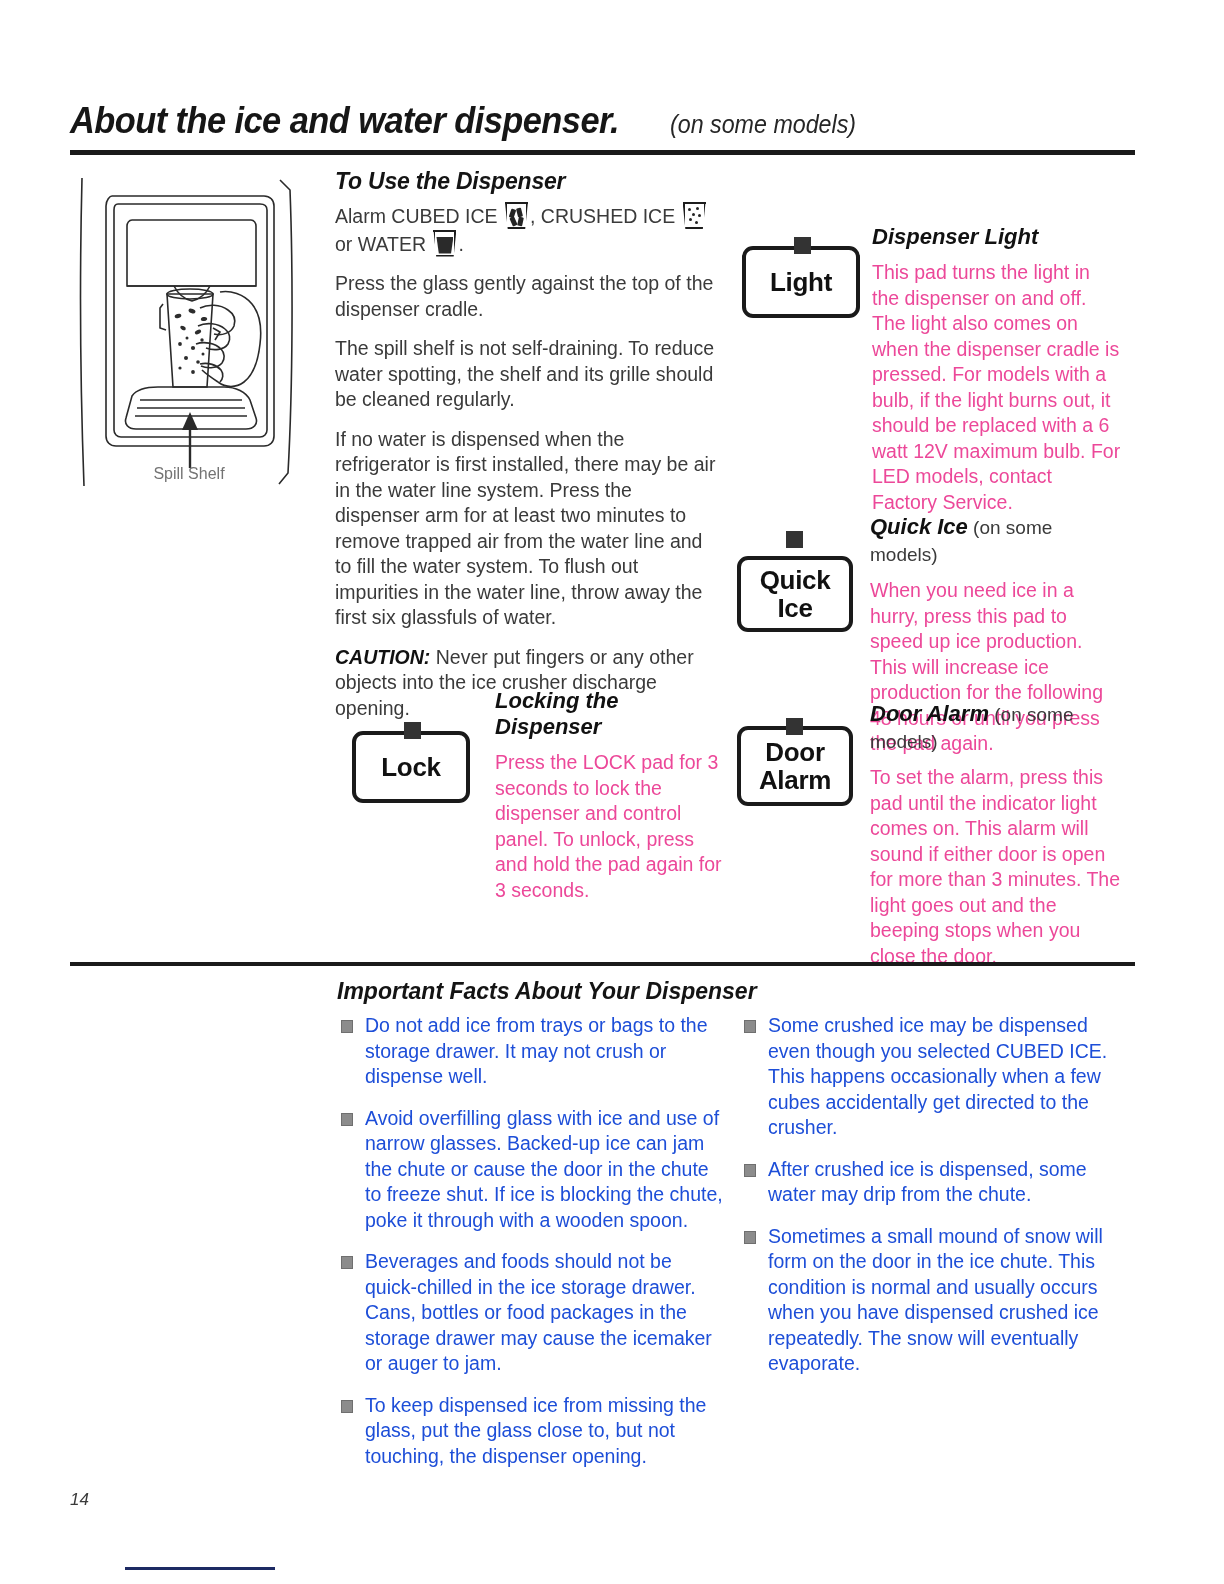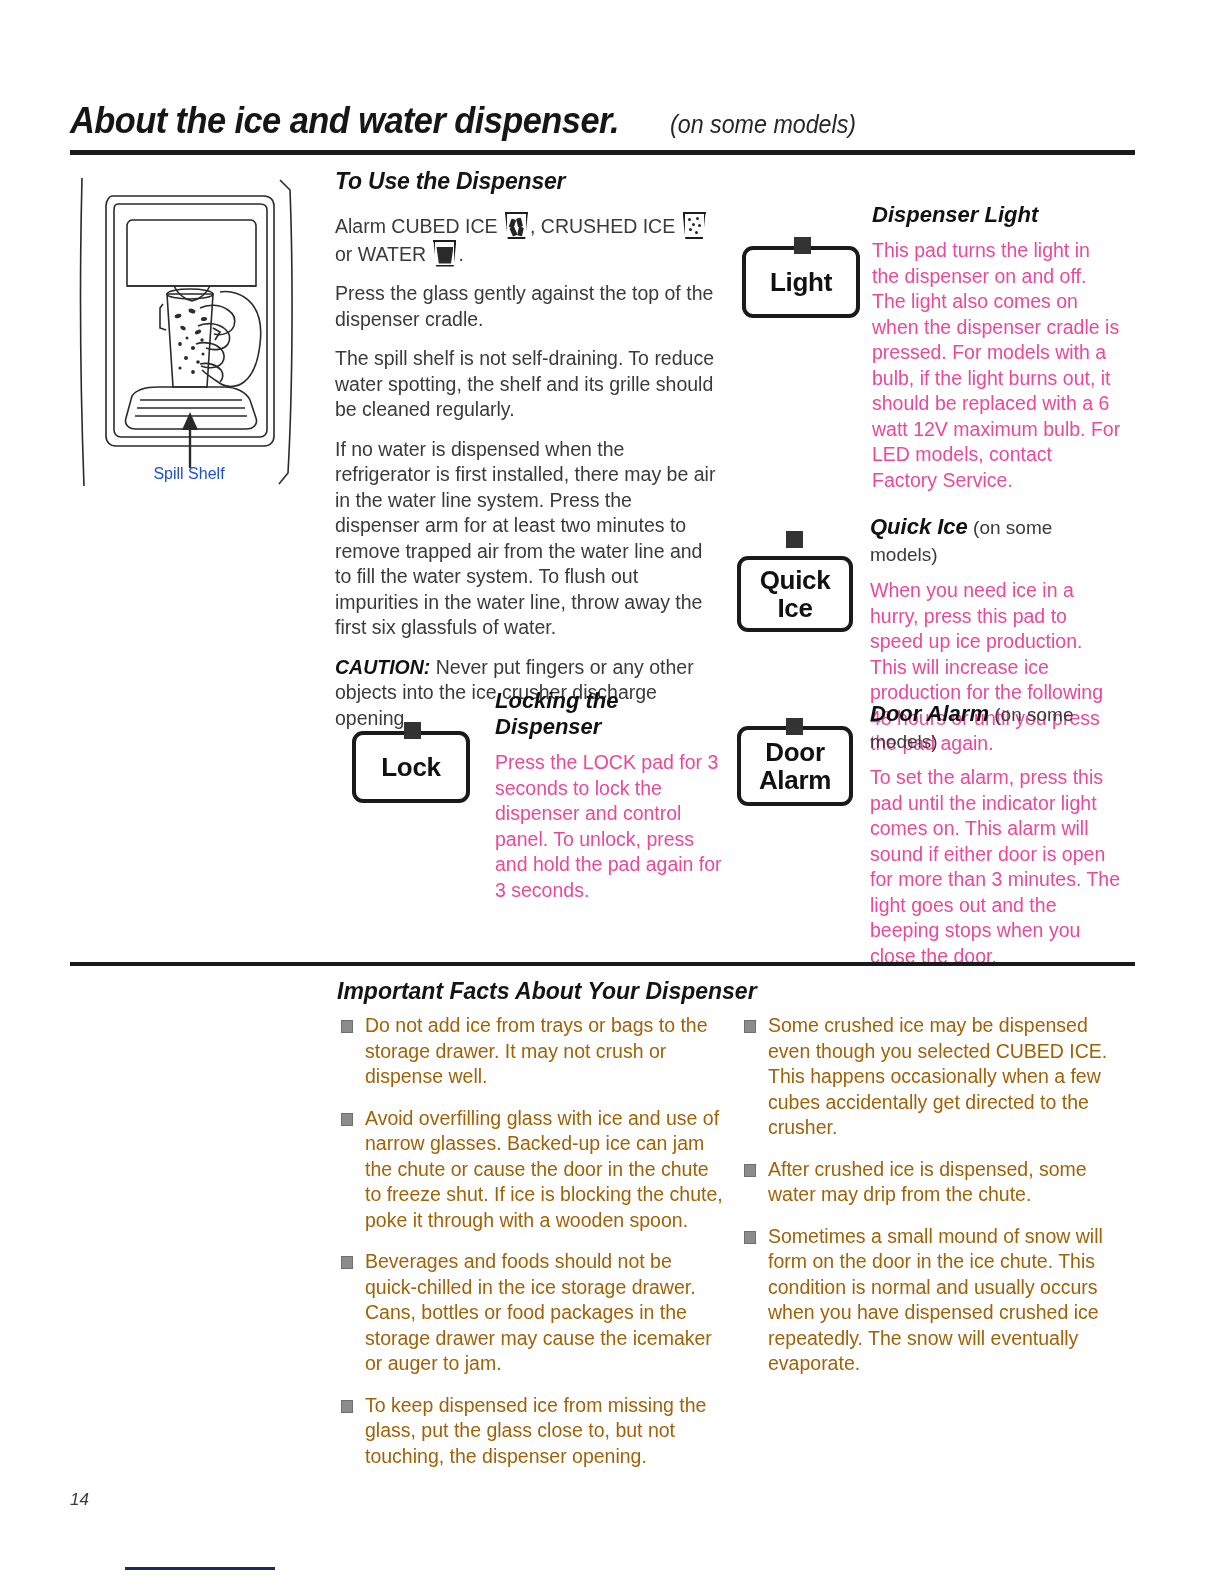--- a/index.html
+++ b/index.html
@@ -72,21 +72,21 @@
     height: 330px;
   }
   .illus svg { display: block; }
   .illus-caption {
     position: absolute;
     left: 74px;
     top: 465px;
     width: 230px;
     text-align: center;
     font-size: 16px;
-    color: #1d4ed8;
+    color: #737373;
   }
 
   
   .h-sec {
     font-size: 23px;
     font-weight: bold;
     font-style: italic;
     color: #141414;
     letter-spacing: -0.2px;
   }
@@ -99,21 +99,21 @@
   .ital { }
   .bold-ital { font-style: italic; font-weight: bold; color: #111; }
 
   
   .col-mid {
     position: absolute;
     left: 335px;
     top: 168px;
     width: 382px;
   }
-  .col-mid .h-sec { margin-bottom: 17px; }
+  .col-mid .h-sec { margin-bottom: 7px; }
 
   .icon-glass {
     display: inline-block;
     vertical-align: -6px;
     width: 23px;
     height: 27px;
     margin: 0 2px;
     position: relative;
   }
   .icon-glass .cupshape {
@@ -174,21 +174,21 @@
   }
 
   
   .grp-lock-pad  { left: 352px; top: 731px; width: 118px; height: 72px; }
   .grp-lock-ind  { left: 404px; top: 722px; }
   .grp-lock-txt  { position: absolute; left: 495px; top: 688px; width: 228px; }
 
   
   .grp-light-pad { left: 742px; top: 246px; width: 118px; height: 72px; }
   .grp-light-ind { left: 794px; top: 237px; }
-  .grp-light-txt { position: absolute; left: 872px; top: 202px; width: 250px; }
+  .grp-light-txt { position: absolute; left: 872px; top: 224px; width: 250px; }
 
   
   .grp-qi-pad    { left: 737px; top: 556px; width: 116px; height: 76px; }
   .grp-qi-ind    { left: 786px; top: 531px; }
   .grp-qi-txt    { position: absolute; left: 870px; top: 514px; width: 252px; }
 
   
   .grp-da-pad    { left: 737px; top: 726px; width: 116px; height: 80px; }
   .grp-da-ind    { left: 786px; top: 718px; }
   .grp-da-txt    { position: absolute; left: 870px; top: 701px; width: 252px; }
@@ -234,21 +234,21 @@
     left: 740px;
     top: 1013px;
     width: 382px;
   }
   .fact {
     position: relative;
     padding-left: 28px;
     margin-bottom: 16px;
     font-size: 19.5px;
     line-height: 25.5px;
-    color: #a16207;
+    color: #1d4ed8;
   }
   .fact .bullet {
     position: absolute;
     left: 4px;
     top: 7px;
     width: 12px;
     height: 13px;
     background: #8c8c8c;
     box-shadow: inset 0 0 0 1px #6f6f6f;
   }

